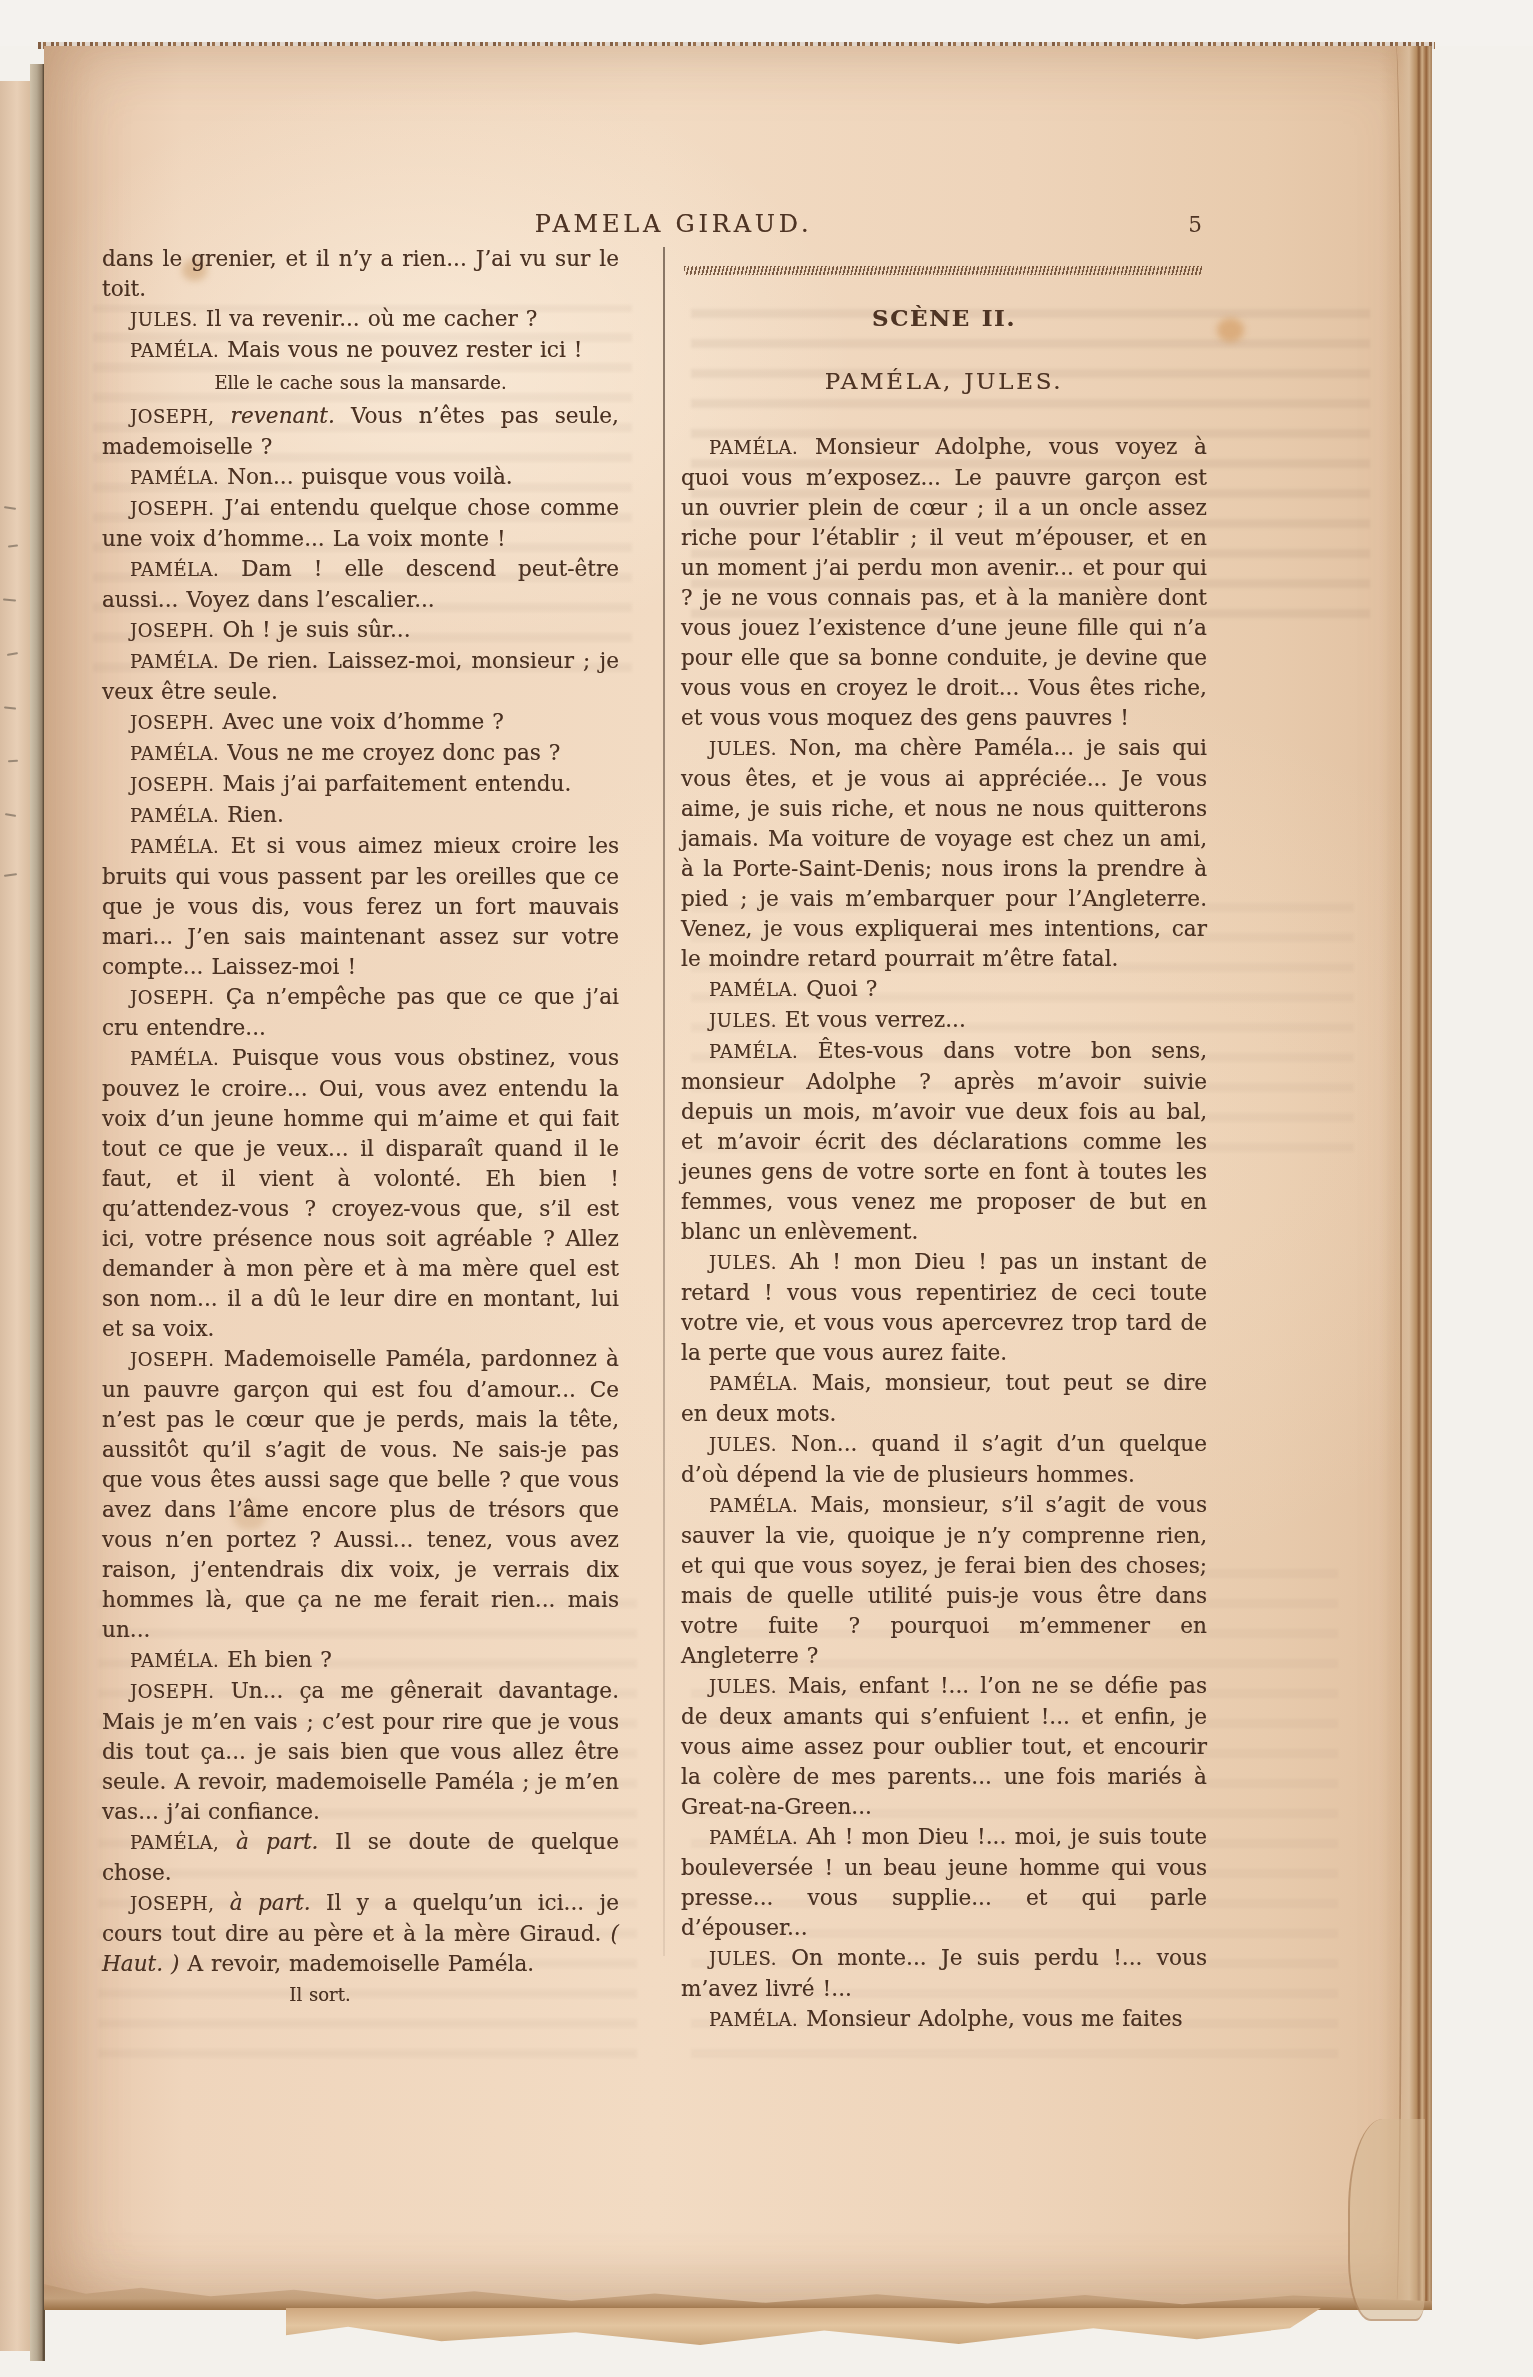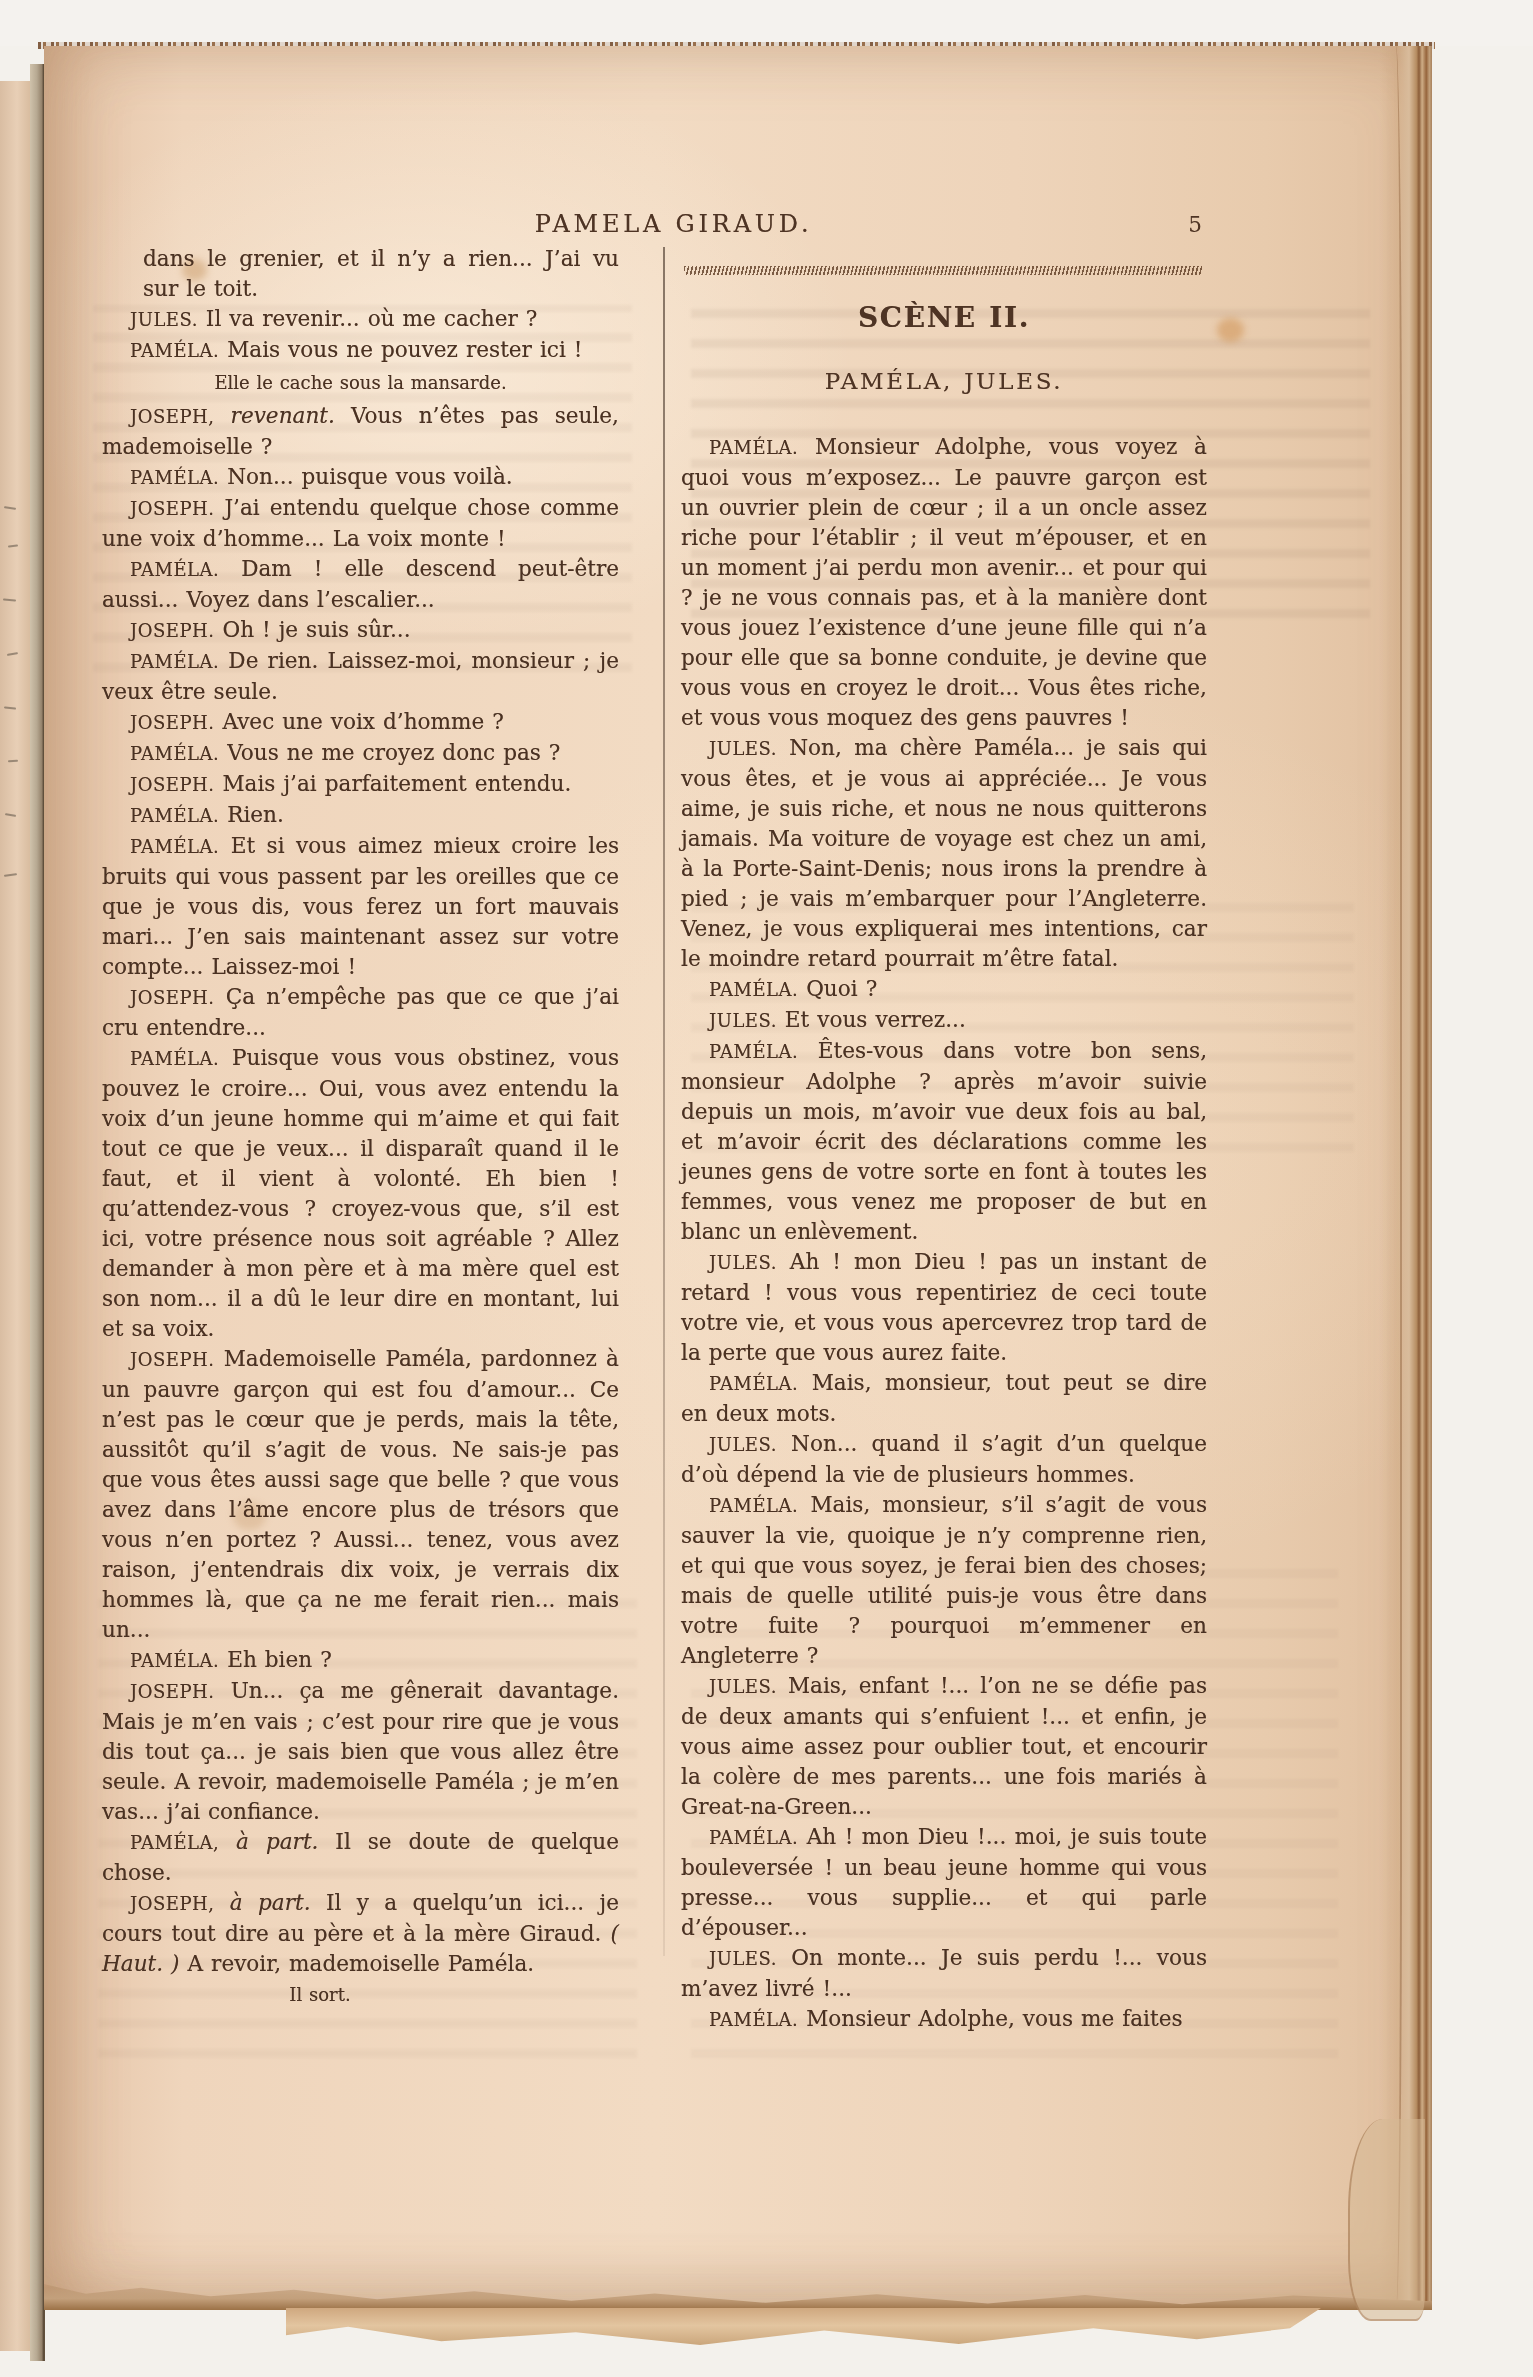--- a/index.html
+++ b/index.html
@@ -91,32 +91,32 @@
   }
   .col{
     position:absolute;color:#4a3122;
     font-size:21.6px;line-height:30px;word-spacing:1.1px;
     text-shadow:0 0 0.3px rgba(74,49,34,.5);
   }
   #left-column{left:102px;top:244px;width:517px;}
   #right-column{left:681px;top:244px;width:526px;}
   .blk{margin:0;}
   .blk.body{text-align:justify;text-indent:28px;}
-  .blk.body.noindent{text-indent:0;margin-left:41px;}
+  .blk.body.noindent{text-indent:0;}
   .seg-sp{font-size:18px;letter-spacing:0.5px;}
   .seg-it{font-style:italic;}
   .blk.stage-center{text-align:center;font-size:18px;line-height:25px;margin:4.3px 0 5.4px;}
   .blk.stage-right{text-align:center;font-size:18px;line-height:25px;padding-right:81px;margin-top:3.2px;}
   .blk.separator{
     height:9.2px;margin:21.6px 5.4px 3.2px 3.2px;
     background:repeating-linear-gradient(104deg,rgba(88,54,30,.85) 0 1.6px,rgba(88,54,30,0) 1.6px 3.8px);
     filter:blur(0.2px);opacity:.9;
   }
   .blk.scene-heading{
-    text-align:center;font-size:28px;font-weight:bold;letter-spacing:1.6px;
+    text-align:center;font-size:23px;font-weight:bold;letter-spacing:1.6px;
     margin:28px 0 0;color:#4e3424;
   }
   .blk.characters{
     text-align:center;font-size:23px;letter-spacing:2.7px;
     margin:33px 0 36px;color:#4e3424;
   }
 </style>
 </head>
 <body>
 

